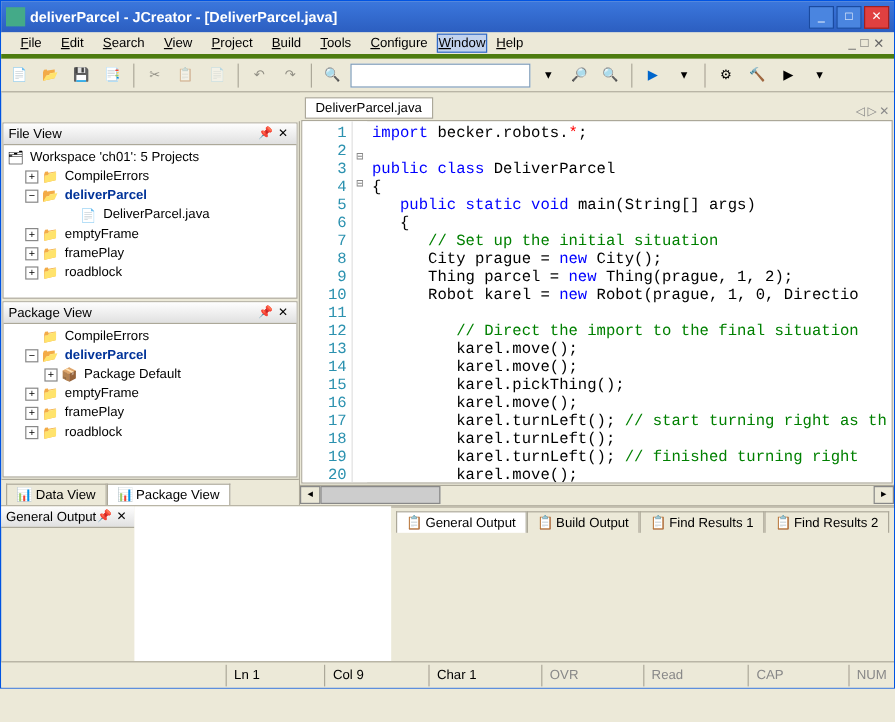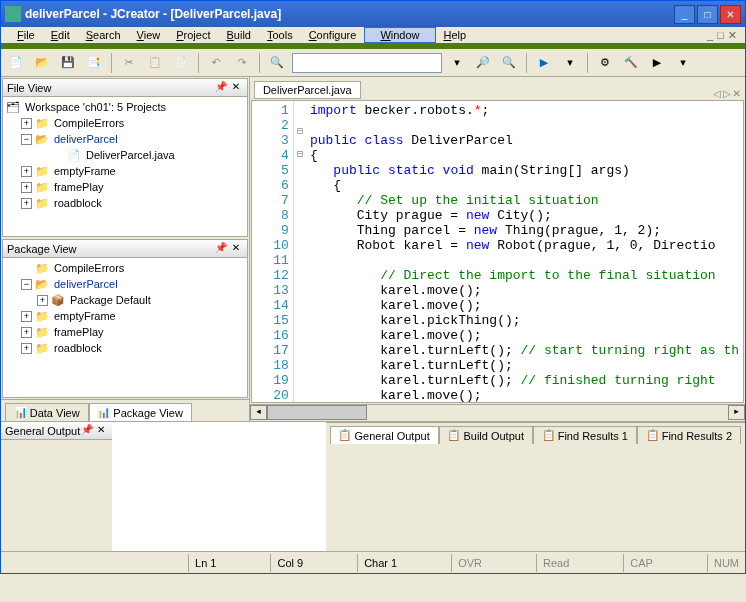--- a/index.html
+++ b/index.html
@@ -4,41 +4,41 @@
 <style>
 * { box-sizing: border-box; margin: 0; padding: 0; }
 body { font-family: Tahoma, sans-serif; font-size: 11px; background: #ece9d8; overflow: hidden; }
 .window { width: 746px; height: 574px; border: 1px solid #0054e3; background: #ece9d8; display: flex; flex-direction: column; }
 .titlebar { height: 26px; background: linear-gradient(#3b77dd, #2c5ec0); color: white; display: flex; align-items: center; padding: 0 4px; font-size: 12px; }
 .titlebar-icon { width: 16px; height: 16px; background: #4a8; margin-right: 4px; }
 .titlebar-text { flex: 1; font-weight: bold; }
 .titlebar-btns { display: flex; gap: 2px; }
 .titlebar-btn { width: 21px; height: 19px; background: #4a85e0; border: 1px solid #1a4aa0; display: flex; align-items: center; justify-content: center; font-size: 10px; font-family: Arial; }
 .close-btn { background: #e04040; border-color: #a02020; }
-.menubar { height: 22px; background: #ece9d8; display: flex; align-items: center; padding: 0 8px; font-size: 11px; border-bottom: 6px solid #4d7c0f; }
+.menubar { height: 22px; background: #ece9d8; display: flex; align-items: center; padding: 0 8px; font-size: 11px; border-bottom: 4px solid #4d7c0f; }
 .menu-item { padding: 2px 8px; cursor: default; }
-.menu-item.active { background: #c1d2ee; border: 1px solid #316ac5; padding: 1px 15px; }
+.menu-item.active { background: #c1d2ee; border: 1px solid #316ac5; padding: 1px 0; }
 .menu-right { margin-left: auto; display: flex; gap: 4px; color: #666; }
 .toolbar { height: 28px; background: #ece9d8; border-bottom: 1px solid #aca899; display: flex; align-items: center; padding: 0 4px; gap: 4px; }
 .tb-btn { width: 22px; height: 22px; display: flex; align-items: center; justify-content: center; }
 .tb-sep { width: 1px; height: 20px; background: #aca899; margin: 0 2px; }
 .tb-input { width: 150px; height: 20px; border: 1px solid #7f9db9; background: white; }
 .main { flex: 1; display: flex; overflow: hidden; }
-.left-panel { width: 275px; display: flex; flex-direction: column; border-right: 1px solid #aca899; }
+.left-panel { width: 275px; display: flex; flex-direction: column; border-right: 1px solid #aca899; margin-top: 24px; }
 .panel { border: 1px solid #aca899; margin: 1px; display: flex; flex-direction: column; background: white; }
 .panel-header { height: 18px; background: linear-gradient(#fefefe, #e0e0e0); border-bottom: 1px solid #aca899; display: flex; align-items: center; padding: 0 4px; font-size: 11px; }
 .panel-header-text { flex: 1; }
 .panel-header-btn { width: 14px; height: 14px; font-size: 10px; text-align: center; }
 .tree { flex: 1; overflow: auto; padding: 2px; font-size: 11px; }
 .tree-item { display: flex; align-items: center; padding: 1px 0; gap: 2px; white-space: nowrap; }
 .tree-exp { width: 11px; height: 11px; border: 1px solid #888; font-size: 9px; line-height: 9px; text-align: center; background: white; cursor: default; }
 .tree-noexp { width: 11px; }
 .tree-icon { width: 16px; height: 14px; display: inline-flex; align-items: center; justify-content: center; font-size: 11px; }
 .tree-label { padding: 0 2px; }
-.tree-label.bold { font-weight: normal; color: #003399; }
+.tree-label.bold { font-weight: bold; color: #003399; }
 .indent-1 { padding-left: 16px; }
 .indent-2 { padding-left: 32px; }
 .indent-3 { padding-left: 48px; }
 .panel-tabs { height: 22px; background: #ece9d8; display: flex; align-items: flex-end; padding: 0 4px; border-top: 1px solid #aca899; }
 .panel-tab { padding: 2px 8px; border: 1px solid #aca899; border-bottom: none; background: #ece9d8; font-size: 11px; display: flex; align-items: center; gap: 2px; }
 .panel-tab.active { background: white; }
 .editor-area { flex: 1; display: flex; flex-direction: column; }
 .editor-tabs { height: 22px; display: flex; align-items: flex-end; background: #ece9d8; padding: 0 4px; position: relative; }
 .editor-tab { padding: 2px 8px; border: 1px solid #aca899; background: white; font-size: 11px; }
 .editor-tabs-right { margin-left: auto; display: flex; gap: 2px; color: #888; font-size: 10px; }

